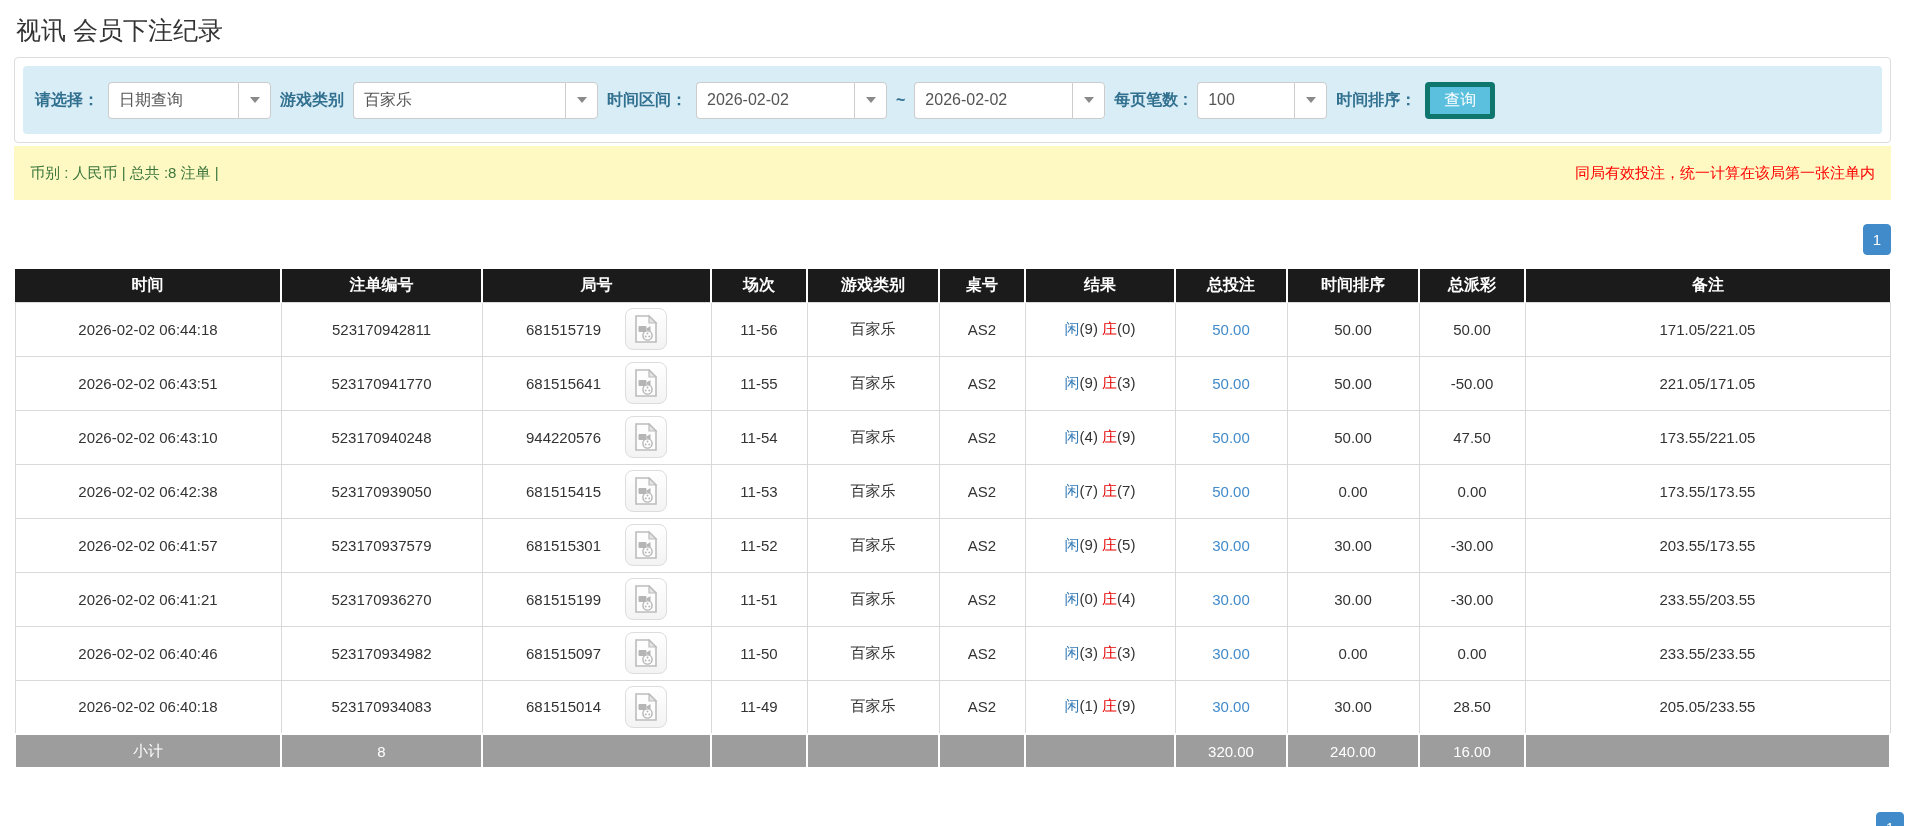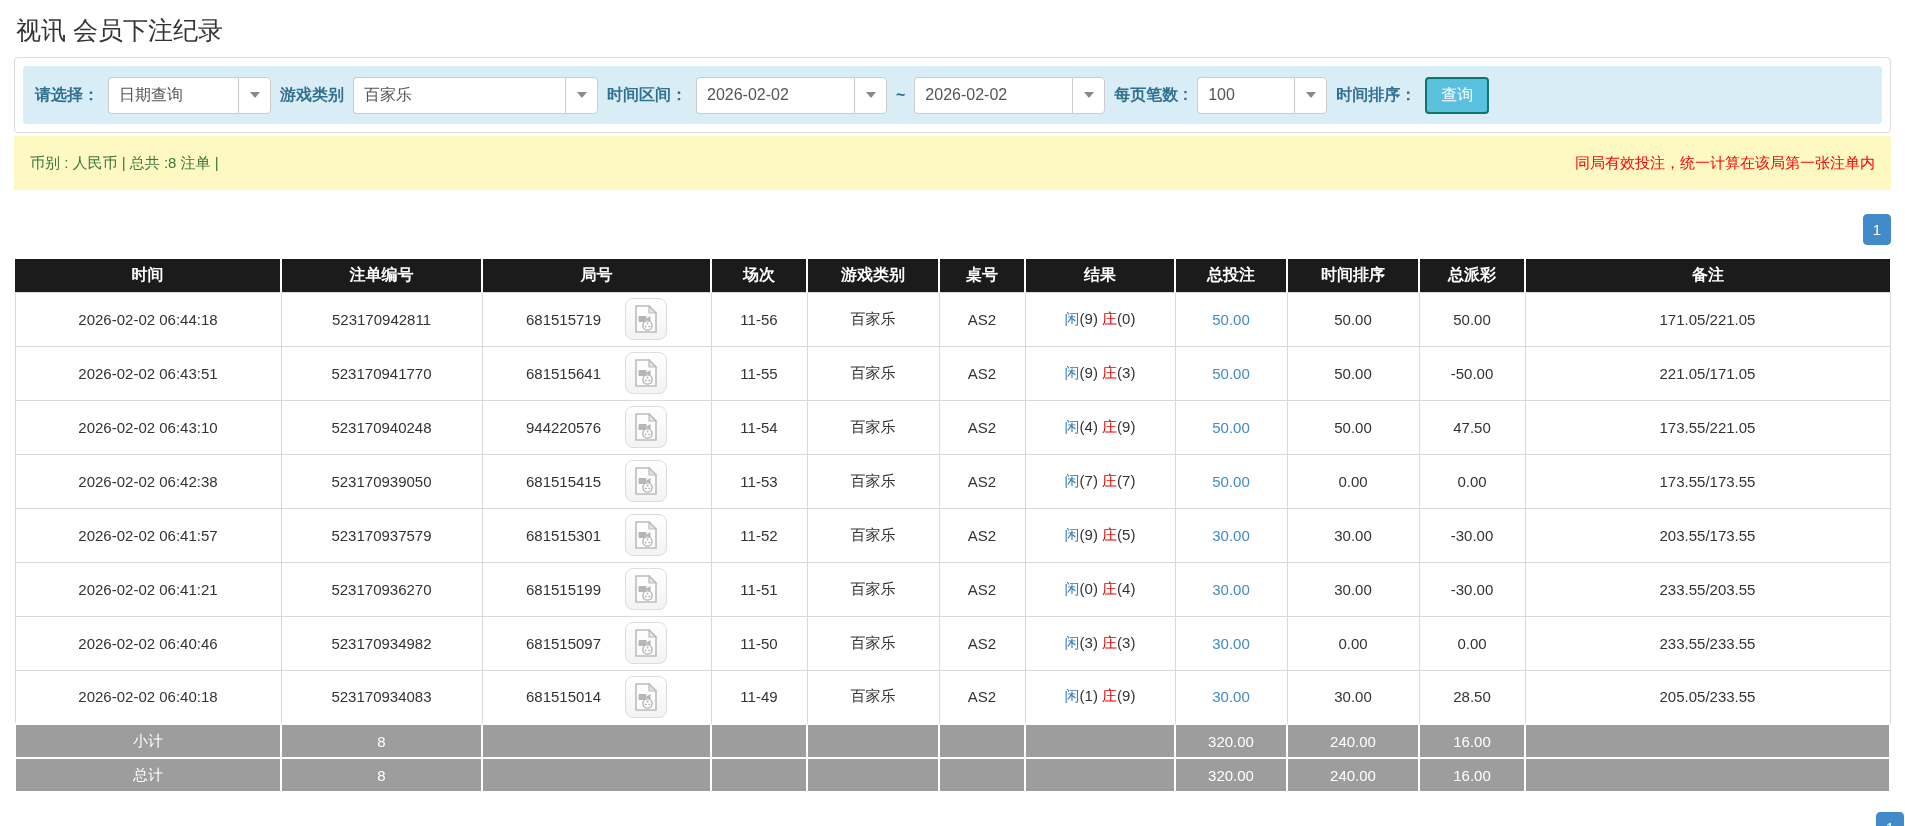--- a/index.html
+++ b/index.html
@@ -12,41 +12,41 @@
   .page-title {
     font-size: 25px; font-weight: normal; color: #333;
     padding: 14px 0 10px 16px;
   }
   
   .filter-panel-wrap {
     margin: 0 14px; border: 1px solid #ddd; border-radius: 4px;
     background: #fff; padding: 8px;
   }
   .filter-bar {
-    background: #d9edf7; border-radius: 4px; height: 58px;
+    background: #d9edf7; border-radius: 4px; height: 68px;
     display: flex; align-items: center; padding: 0 12px; gap: 9px;
     white-space: nowrap;
   }
   .filter-label { font-size: 16px; font-weight: bold; color: #31708f; }
   .combo { display: inline-flex; align-items: stretch; height: 37px; }
   .combo-value {
     background: #fff; border: 1px solid #ccc; border-right: none;
     border-radius: 4px 0 0 4px; display: flex; align-items: center;
     padding: 0 10px; font-size: 16px; color: #555;
   }
   .combo-btn {
     width: 33px; background: #fff; border: 1px solid #ccc;
     border-radius: 0 4px 4px 0; display: flex; align-items: center; justify-content: center;
     cursor: pointer;
   }
   .caret { width: 0; height: 0; border-left: 5px solid transparent;
     border-right: 5px solid transparent; border-top: 6px solid #8a8a8a; }
   .tilde { font-size: 16px; color: #31708f; font-weight: bold; }
   .search-btn {
-    background: #5bc0de; border: 2px solid #0f766e; color: #fff;
+    background: #5bc0de; border: 5px solid #0f766e; color: #fff;
     font-size: 16px; height: 37px; padding: 0 14px; border-radius: 4px; cursor: pointer;
   }
   
   .summary-bar {
     margin: 3px 14px 0; background: #fef9c3; height: 54px;
     display: flex; align-items: center; justify-content: space-between;
     padding: 0 16px; font-size: 15px;
   }
   .summary-left { color: #3c763d; }
   .summary-right { color: #f00; }
@@ -441,31 +441,18 @@
       <td></td>
       <td></td>
       <td></td>
       <td></td>
       <td></td>
       <td>320.00</td>
       <td>240.00</td>
       <td>16.00</td>
       <td></td>
     </tr>
-    <tr class="sum-row">
-      <td>总计</td>
-      <td>8</td>
-      <td></td>
-      <td></td>
-      <td></td>
-      <td></td>
-      <td></td>
-      <td>320.00</td>
-      <td>240.00</td>
-      <td>16.00</td>
-      <td></td>
-    </tr>
   </tbody>
 </table>
 
 <div class="pager-bottom">
   <div class="page-btn">1</div>
 </div>
 
 </body></html>

